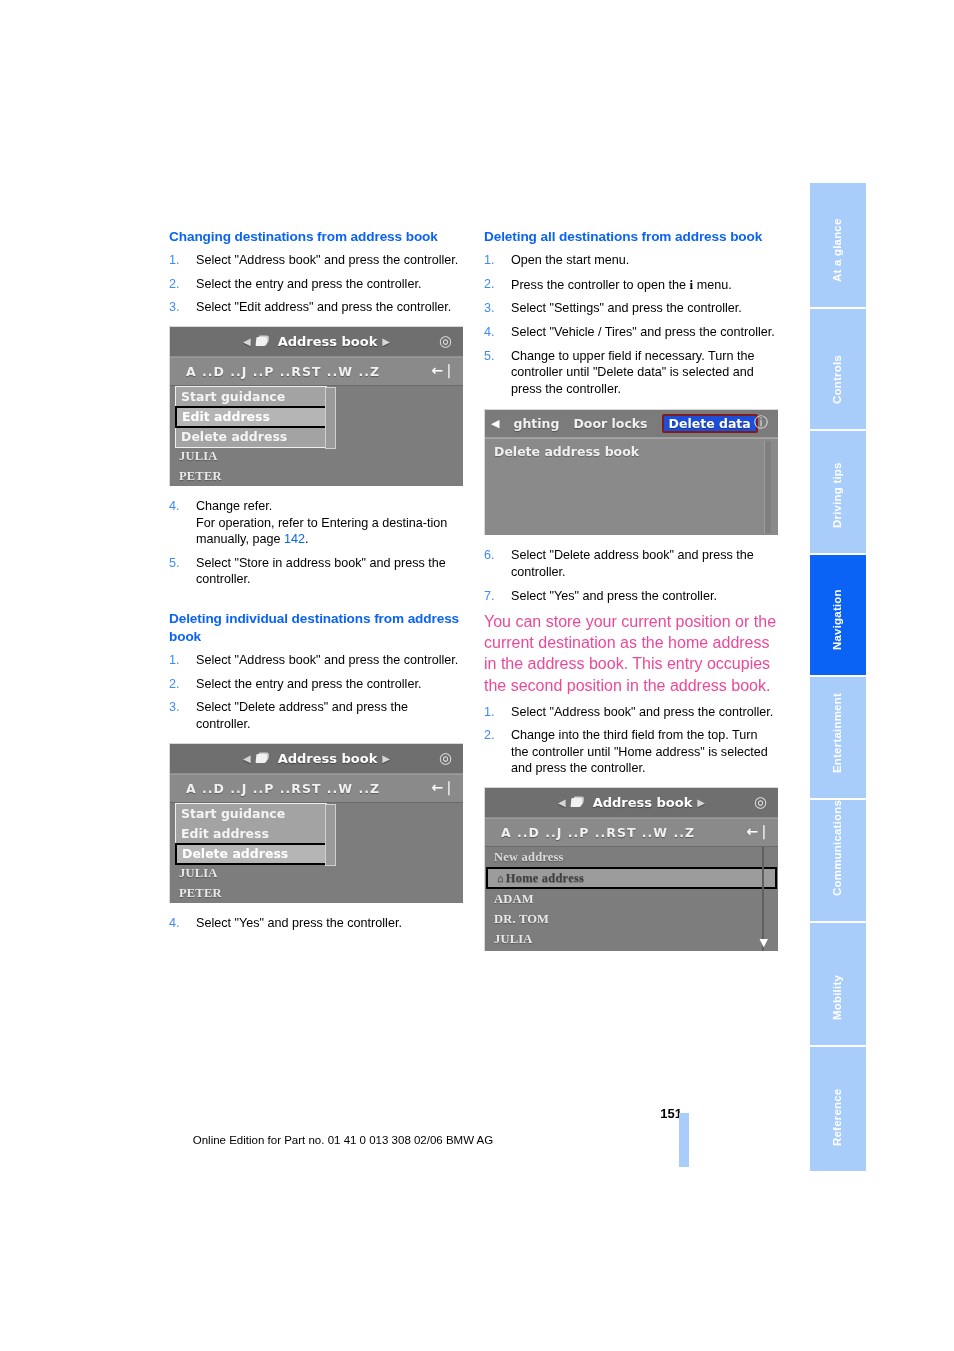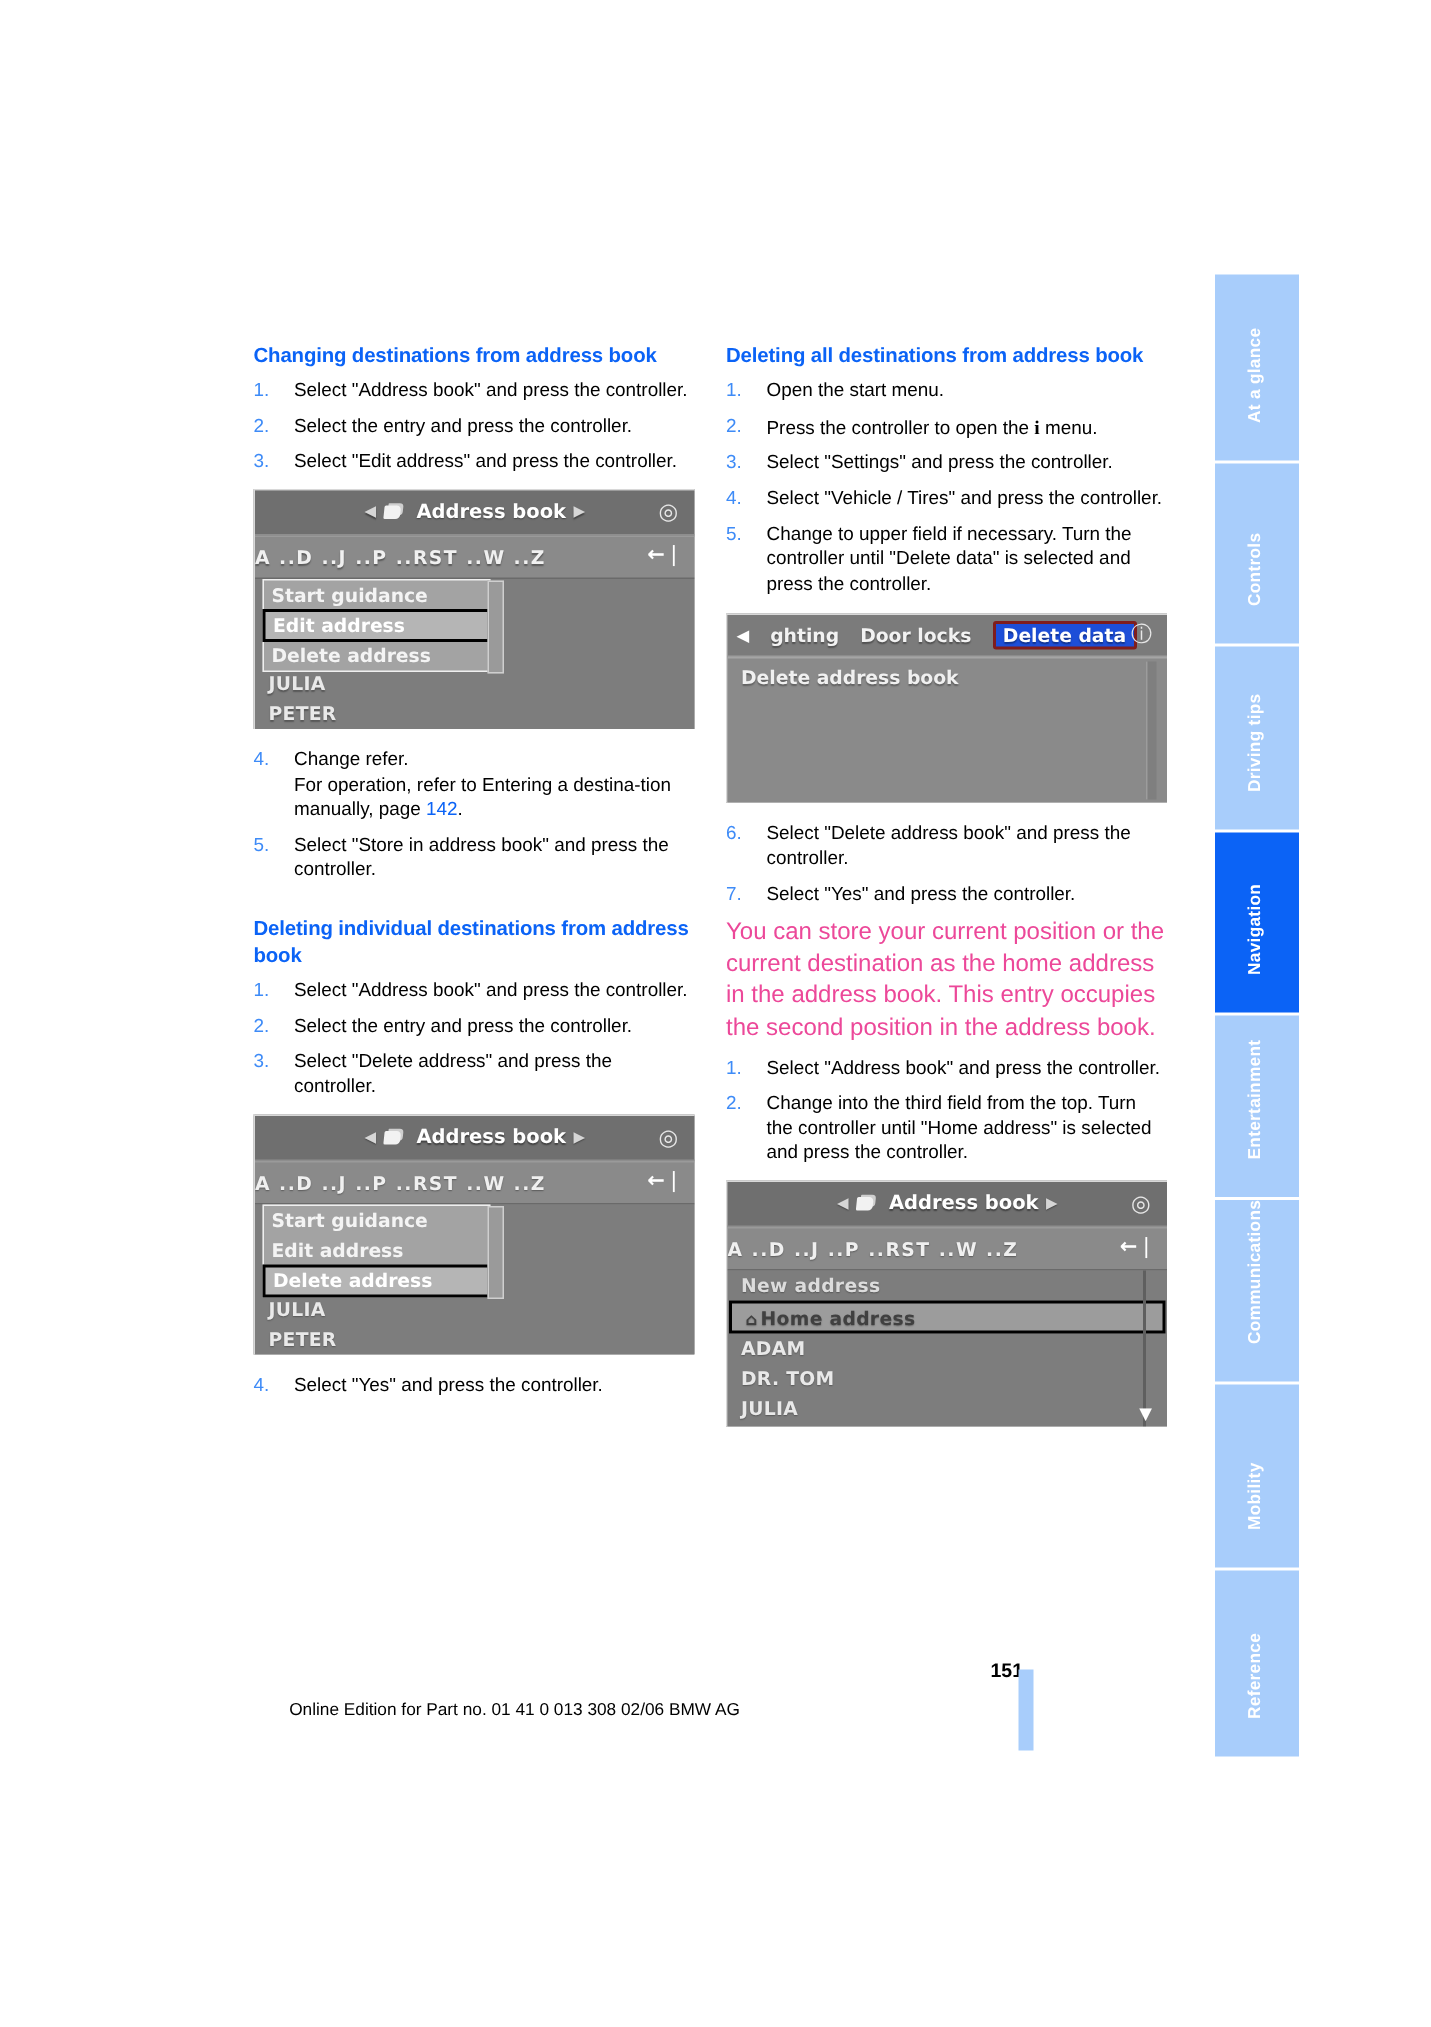--- a/index.html
+++ b/index.html
@@ -181,20 +181,21 @@
     border-bottom: 1px solid #6a6a6a;
     display: flex;
     align-items: center;
     position: relative;
   }
   .ab-letters .letters {
     color: #f0f0f0;
     font-size: 12.5px;
     font-weight: bold;
     letter-spacing: 1px;
+    padding-left: 16px;
     text-shadow: 0 1px 1px rgba(0,0,0,.35);
   }
   .ab-letters .back-ico {
     position: absolute;
     right: 8px;
     top: 4px;
     color: #ffffff;
     font-size: 14px;
     font-weight: bold;
   }
@@ -205,20 +206,21 @@
   }
   .ab-row {
     height: 20px;
     line-height: 20px;
     color: #e9e9e9;
     font-size: 12.5px;
     font-weight: bold;
     padding-left: 9px;
     letter-spacing: .2px;
     text-shadow: 0 1px 1px rgba(0,0,0,.3);
+    font-family: Liberation Serif, serif;
   }
   .ab-row.plain { color: #dcdcdc; }
   .popup {
     position: absolute;
     left: 5px;
     top: 0;
     width: 152px;
     background: #a3a3a3;
     border: 1px solid #efefef;
     box-sizing: border-box;

